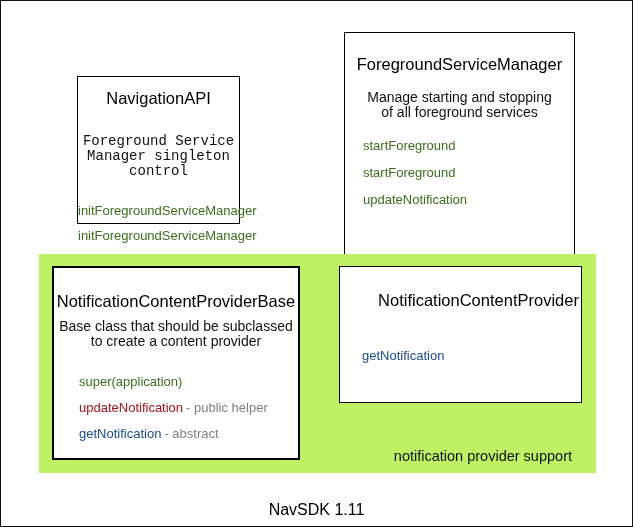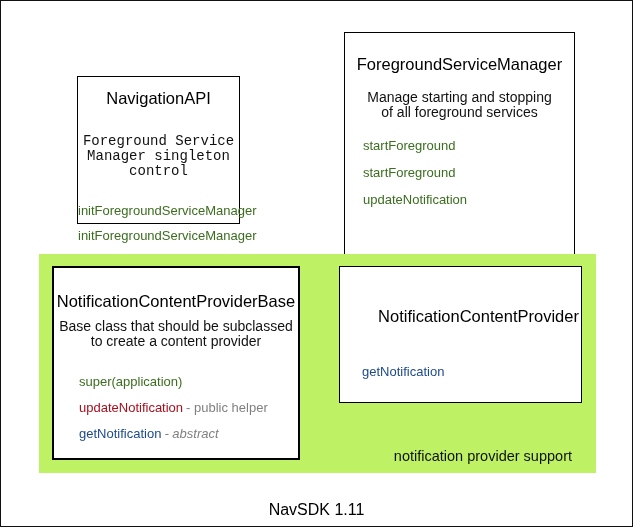--- a/index.html
+++ b/index.html
@@ -72,21 +72,21 @@
 
   
   #box-base { left: 13px; top: 12px; width: 248px; height: 194px; border-width: 2px; }
   #box-base .box-title { margin-top: 23px; }
   #box-base .box-desc  { margin-top: 8px; }
   #box-base .methods   { margin-top: 26px; padding-left: 25px; text-align: left; }
   #box-base .method    { margin-bottom: 13px; }
 
   
   #box-provider { left: 300px; top: 12px; width: 243px; height: 137px; }
-  #box-provider .box-title { margin-top: 39px; padding-left: 36px; }
+  #box-provider .box-title { margin-top: 23px; padding-left: 36px; }
   #box-provider .box-desc  { margin-top: 10px; }
   #box-provider .methods   { margin-top: 39px; padding-left: 22px; text-align: left; }
 
   #caption {
     position: absolute;
     left: 0; right: 0; top: 499px;
     text-align: center;
     font-size: 16px;
     line-height: 19px;
     color: #000;
@@ -141,21 +141,21 @@
         <div>to create a content provider</div>
       </div>
       <div class="methods">
         <div class="method">
           <span style="color: rgb(59, 110, 31);">super(application)</span>
         </div>
         <div class="method">
           <span style="color: rgb(168, 16, 30);">updateNotification</span><span class="method-note" style="color: rgb(128, 128, 128); text-align: center;">- public helper</span>
         </div>
         <div class="method">
-          <span style="color: rgb(28, 74, 140);">getNotification</span><span class="method-note" style="color: rgb(128, 128, 128); font-style: italic;">- abstract</span>
+          <span style="color: rgb(28, 74, 140);">getNotification</span><span class="method-note" style="color: rgb(128, 128, 128);">- abstract</span>
         </div>
       </div>
     </div>
 
     <div class="box" id="box-provider">
       <div class="box-title">NotificationContentProvider</div>
       <div class="methods">
         <div class="method">
           <span style="color: rgb(28, 74, 140);">getNotification</span>
         </div>

